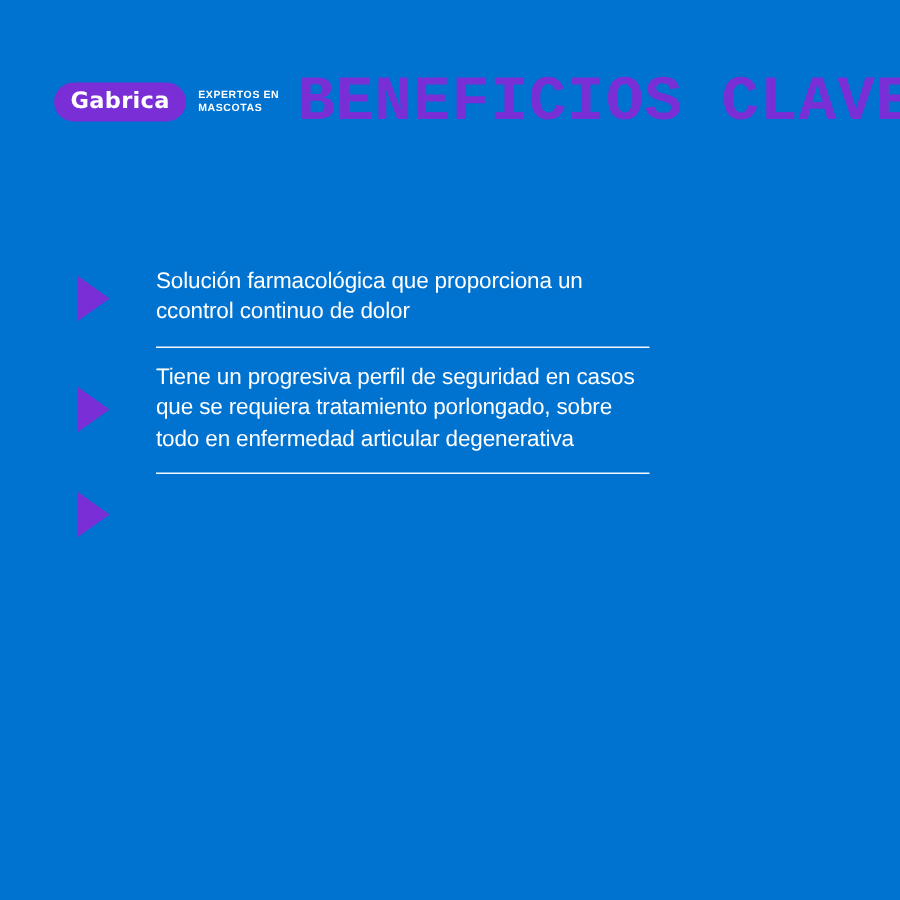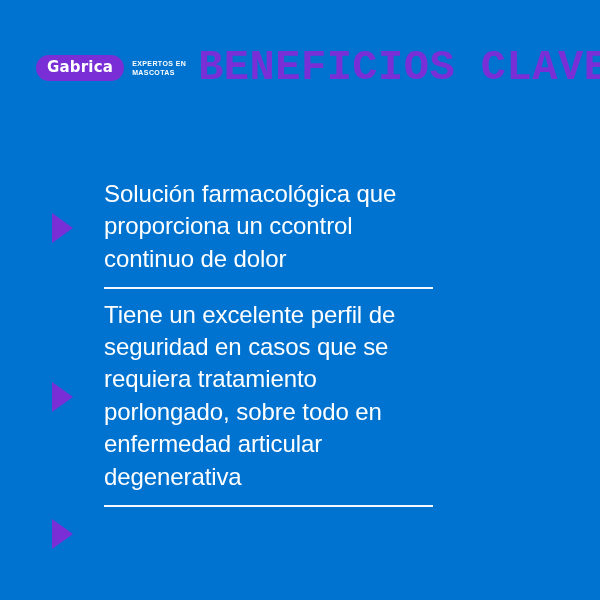--- a/index.html
+++ b/index.html
@@ -93,21 +93,21 @@
   .arrow {
     width: 0;
     height: 0;
     border-top: 15px solid transparent;
     border-bottom: 15px solid transparent;
     border-left: 21px solid #7a2fd6;
   }
   .benefit-text {
     flex: 1 1 auto;
     color: #ffffff;
-    font-size: 24px;
+    font-size: 15px;
     line-height: 1.35;
     font-family: "Liberation Sans", sans-serif;
     letter-spacing: -0.1px;
   }
   .divider {
     height: 1.5px;
     background: #ffffff;
     margin-left: 52px;
     margin-right: 2px;
     opacity: 0.95;
@@ -134,21 +134,21 @@
       </div>
       <div class="benefit-text">Solución farmacológica que proporciona un ccontrol continuo de dolor</div>
     </div>
 
     <div class="divider"></div>
 
     <div class="benefit">
       <div class="arrow-cell">
         <div class="arrow"></div>
       </div>
-      <div class="benefit-text">Tiene un excelente perfil de seguridad en casos que se requiera tratamiento porlongado, sobre todo en enfermedad articular degenerativa</div>
+      <div class="benefit-text">Tiene un progresiva perfil de seguridad en casos que se requiera tratamiento porlongado, sobre todo en enfermedad articular degenerativa</div>
     </div>
 
     <div class="divider"></div>
 
     <div class="benefit">
       <div class="arrow-cell">
         <div class="arrow"></div>
       </div>
     </div>
 

